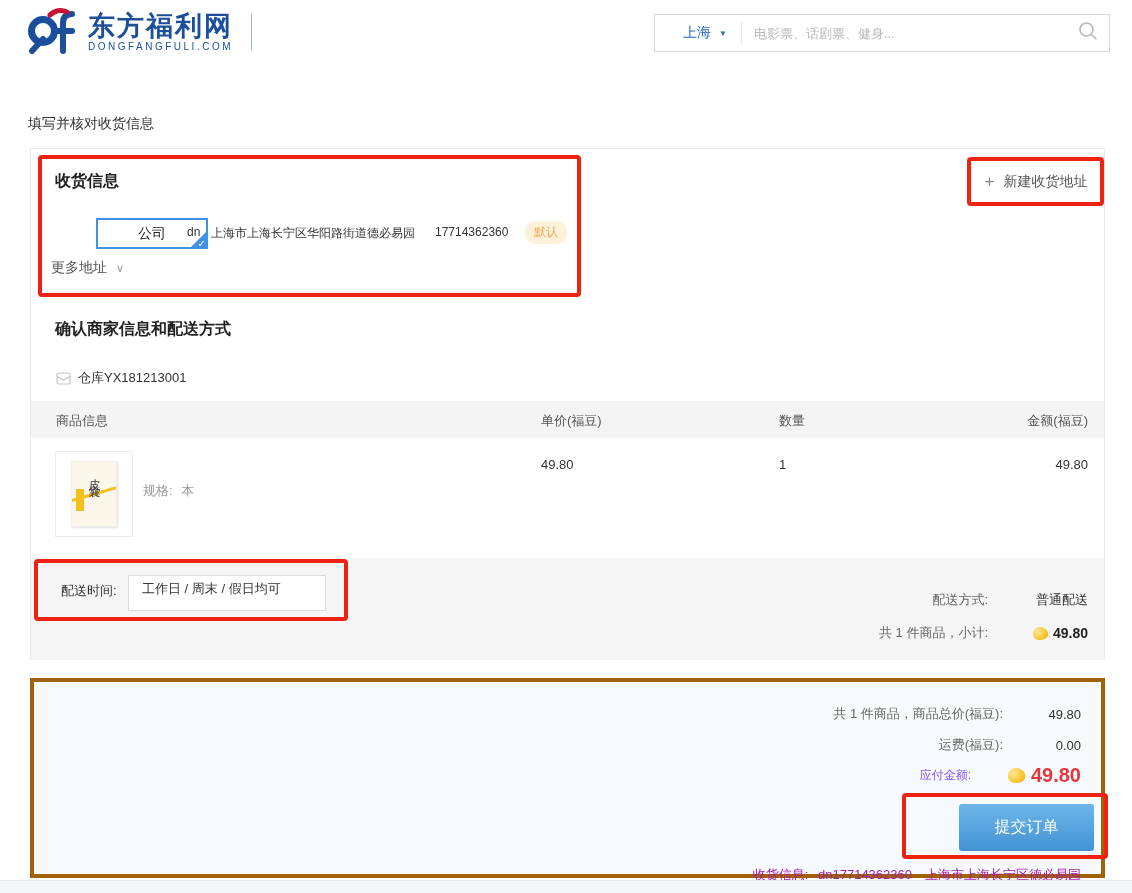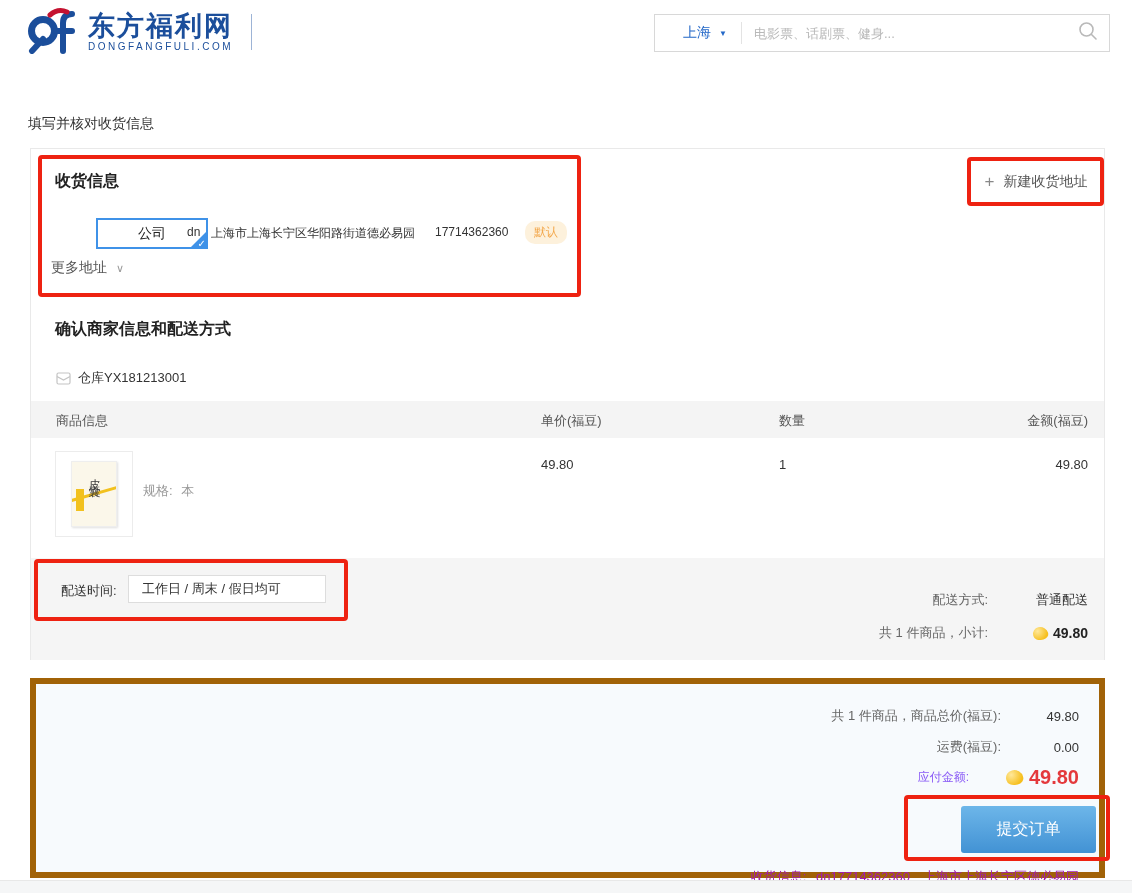--- a/index.html
+++ b/index.html
@@ -82,38 +82,38 @@
   .book-label { position:absolute; left:4px; top:27px; width:8px; height:22px; background:#f2c11e; }
 
   .prod-title { position:absolute; left:112px; top:308px; width:400px; font-size:14px; color:#222; cursor:pointer; }
   .prod-spec { position:absolute; left:112px; top:333px; font-size:13px; color:#999; }
   .prod-spec .spec-val { margin-left:5px; }
   .cell { position:absolute; top:308px; font-size:13px; color:#333; }
   .cell-unit { left:510px; } .cell-qty { left:748px; } .cell-amt { right:16px; }
 
   .gray-sec { position:absolute; left:0; top:409px; width:1073px; height:102px; background:#f5f5f5; }
   .ship-time-label { position:absolute; left:30px; top:24px; font-size:13px; color:#333; }
-  .ship-time-select { position:absolute; left:97px; top:17px; width:198px; height:28px; background:#fff;
+  .ship-time-select { position:absolute; left:97px; top:17px; width:198px; height:36px; background:#fff;
     border:1px solid #ddd; font-size:13px; color:#333; line-height:26px; padding-left:13px; cursor:pointer; }
   .ship-row { position:absolute; right:16px; display:flex; align-items:center; }
   .ship-row-1 { top:33px; }
   .ship-row-2 { top:66px; }
   .ship-label { font-size:13px; color:#666; }
   .ship-value { width:100px; text-align:right; font-size:13px; color:#333; }
   .subtotal-value { width:100px; text-align:right; font-size:14px; color:#222; font-weight:bold;
     display:flex; align-items:center; justify-content:flex-end; }
 
   .bean { display:inline-block; width:15px; height:13px; margin-right:5px;
     background:radial-gradient(circle at 35% 28%, #ffe89a, #f6bf1e 72%);
     border-radius:50% 60% 45% 55% / 55% 65% 40% 50%; transform:rotate(-14deg); }
   .bean-lg { width:17px; height:15px; margin-right:6px; }
 
   
   .summary-card { position:absolute; left:30px; top:678px; width:1075px; height:200px;
-    background:#f7fafd; border:6px solid #a16207; }
+    background:#f7fafd; border:4px solid #a16207; }
   .sum-row { position:absolute; right:20px; display:flex; align-items:center; }
   .sum-row-1 { top:23px; } .sum-row-2 { top:54px; } .sum-row-3 { top:82px; }
   .sum-label { font-size:13px; color:#666; }
   .sum-value { width:78px; text-align:right; font-size:13px; color:#333; }
   .pay-label { font-size:12px; color:#8b5cf6; }
   .pay-value { width:110px; display:flex; align-items:center; justify-content:flex-end;
     font-size:20px; font-weight:bold; color:#e4393c; }
   .anno-submit { left:868px; top:111px; width:206px; height:66px; }
   .submit-btn { position:absolute; left:925px; top:122px; width:135px; height:47px;
     background:linear-gradient(180deg,#6db6e9,#4292d4); border:none; border-radius:3px;

